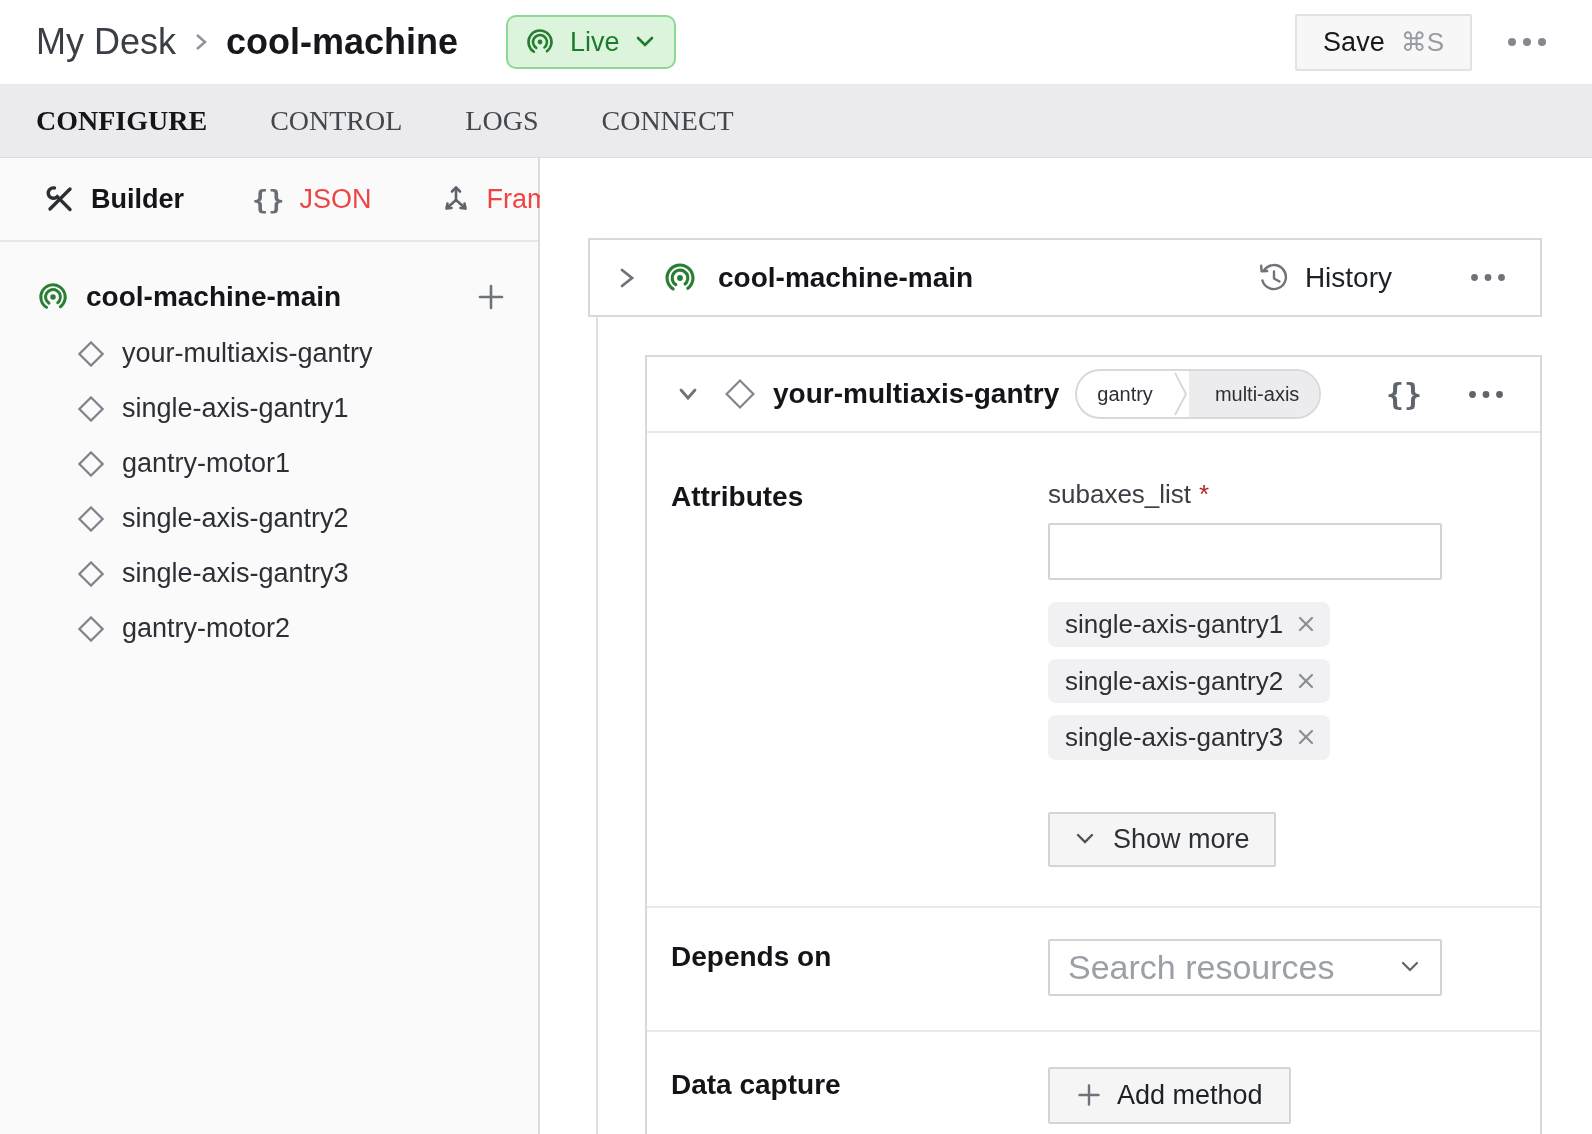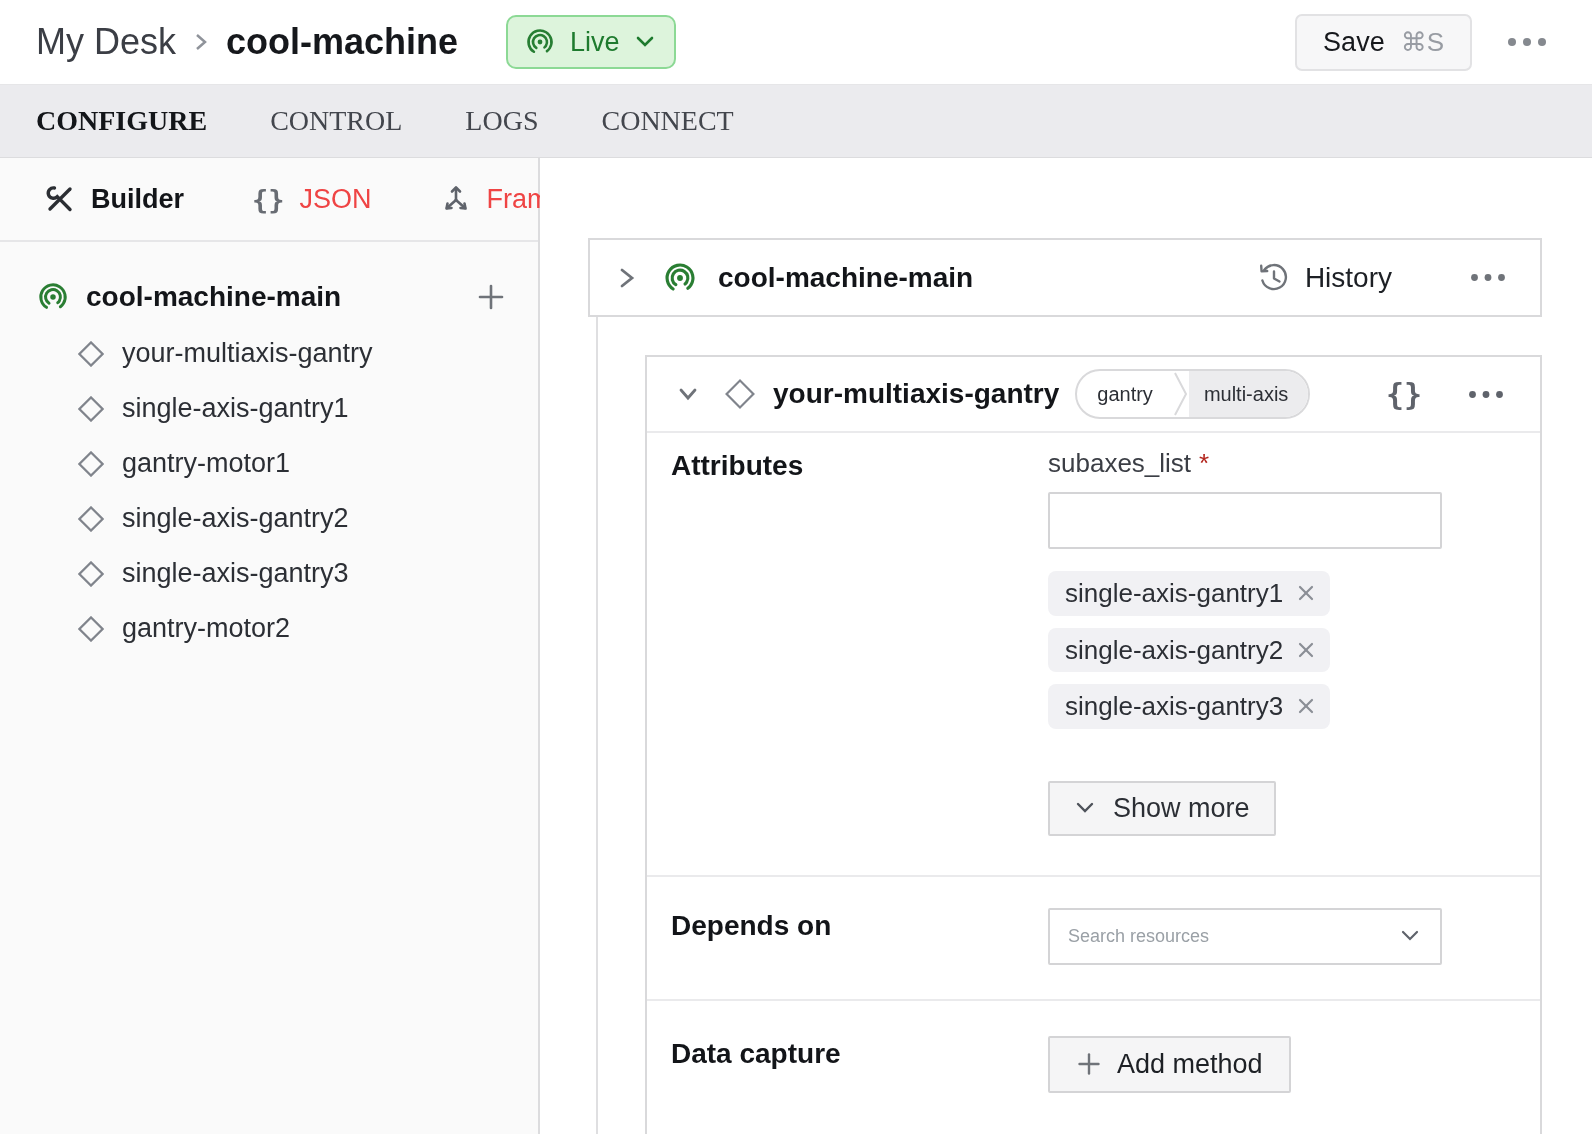--- a/index.html
+++ b/index.html
@@ -13,21 +13,21 @@
   .breadcrumb { display:flex; align-items:center; gap:16px; }
   .crumb { font-size:36px; color:#3b3e45; text-decoration:none; cursor:pointer; }
   .crumb.current { font-weight:bold; color:#16181c; }
   .crumb-sep { stroke:#8f939a; }
   .live-badge { margin-left:48px; display:flex; align-items:center; gap:14px;
     background:#ddf4dc; border:2px solid #8cd995; border-radius:10px;
     padding:9px 18px 9px 16px; cursor:pointer; }
   .live-badge span { font-size:27px; color:#1e7b2e; }
   .spacer { flex:1; }
   .save-btn { display:flex; align-items:center; gap:16px; background:#f7f7f8;
-    border:2px solid #e2e2e4; border-radius:7px; padding:11px 26px; cursor:pointer; }
+    border:2px solid #e2e2e4; border-radius:2px; padding:11px 26px; cursor:pointer; }
   .save-btn .lbl { font-size:27px; color:#16181c; }
   .save-btn .kbd { font-size:26px; color:#989ca3; }
   .dots-btn { border:none; background:none; cursor:pointer; margin-left:26px;
     padding:8px; display:flex; align-items:center; }
 
   
   .tabbar { height:73px; background:#ebebee; border-bottom:1px solid #dcdcde;
     display:flex; align-items:center; gap:63px; padding:0 36px; flex:0 0 auto;
     font-family:Liberation Serif, serif; }
   .tab { font-size:28px; color:#43464d; text-decoration:none; cursor:pointer; letter-spacing:0; }
@@ -62,23 +62,23 @@
   .history-btn span { font-size:28px; color:#1d2025; }
 
   .comp-card { position:relative; margin:38px 0 0 105px; width:897px;
     background:#fff; border:2px solid #d9d9db; }
   .comp-head { height:76px; border-bottom:2px solid #eaeaec; display:flex; align-items:center;
     padding:0 28px; }
   .comp-head .ctitle { font-weight:bold; font-size:28px; color:#131519; margin-left:18px; }
   .badge-pill { display:flex; align-items:stretch; margin-left:16px; border:2px solid #d9d9db;
     border-radius:999px; overflow:hidden; }
   .badge-seg { font-size:20px; color:#2c2f35; padding:7px 20px; display:flex; align-items:center; }
-  .badge-seg.gray { background:#ececee; padding-left:15px; }
-
-  .sect { display:flex; border-bottom:2px solid #eaeaec; padding:15px 0 39px 24px; }
+  .badge-seg.gray { background:#ececee; padding-left:26px; }
+
+  .sect { display:flex; border-bottom:2px solid #eaeaec; padding:46px 0 39px 24px; }
   .sect:last-child { border-bottom:none; padding-bottom:53px; }
   .sect-label { width:377px; flex:0 0 auto; font-weight:bold; font-size:28px; color:#131519; padding-top:2px; }
   .sect-field { flex:1; }
 
   .field-label { font-size:26px; color:#3b3e45; margin-bottom:13px; }
   .req { color:#b3261e; margin-left:8px; }
   .attr-input { width:394px; height:57px; border:2px solid #d4d4d6; border-radius:2px;
     background:#fff; font-size:26px; padding:0 14px; color:#2c2f35; outline:none; display:block; }
   .chips { margin-top:22px; }
   .chip { display:inline-flex; align-items:center; gap:12px; background:#f1f1f4;
@@ -86,21 +86,21 @@
   .chip-row { line-height:0; }
   .chip span { font-size:26px; color:#2c2f35; line-height:1.25; }
   .chip .x { cursor:pointer; display:flex; align-items:center; }
   .showmore-btn { margin-top:40px; display:inline-flex; align-items:center; gap:17px;
     background:#f5f5f6; border:2px solid #d4d4d6; border-radius:2px; padding:10px 24px; cursor:pointer; }
   .showmore-btn span { font-size:27px; color:#2c2f35; }
 
   .sect.depends { padding:31px 0 34px 24px; }
   .select-box { width:394px; height:57px; border:2px solid #d4d4d6; border-radius:2px;
     background:#fff; display:flex; align-items:center; padding:0 18px; cursor:pointer; }
-  .select-box .ph { font-size:18px; color:#9aa0a6; flex:1; }
+  .select-box .ph { font-size:34px; color:#9aa0a6; flex:1; }
 
   .sect.capture { padding:35px 0 53px 24px; }
   .addmethod-btn { display:inline-flex; align-items:center; gap:15px; background:#f5f5f6;
     border:2px solid #d4d4d6; border-radius:2px; padding:11px 26px; cursor:pointer; }
   .addmethod-btn span { font-size:27px; color:#1d2025; }
 
   svg { display:block; }
 </style>
 </head>
 <body>

